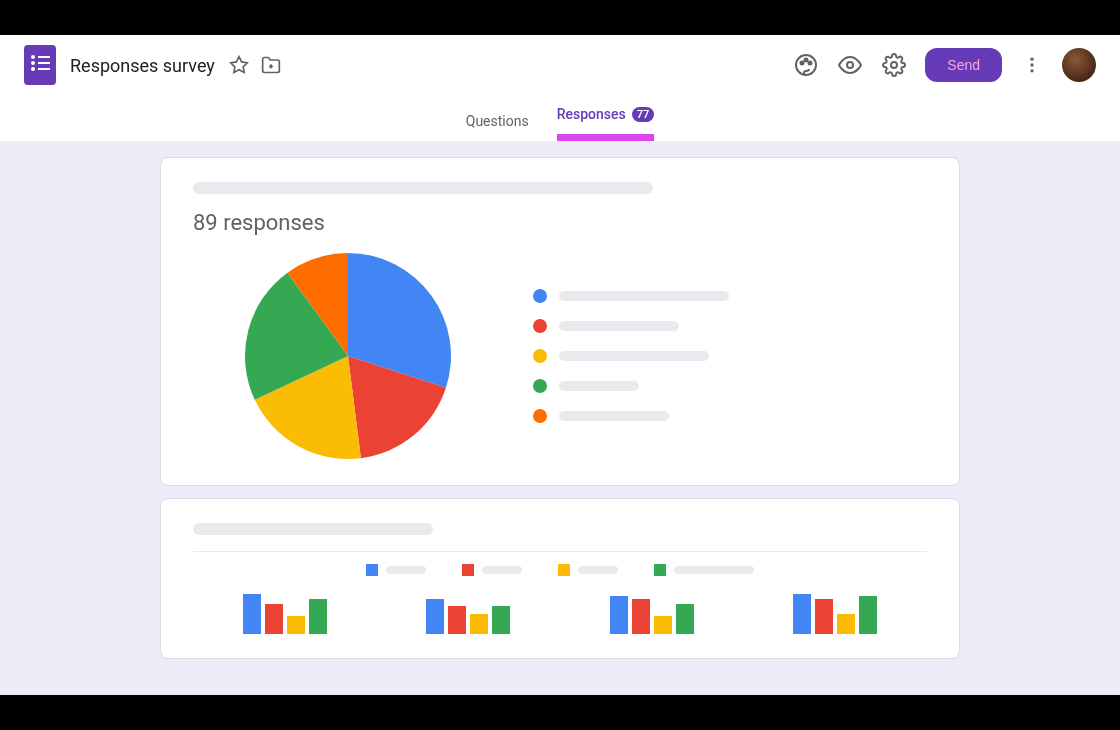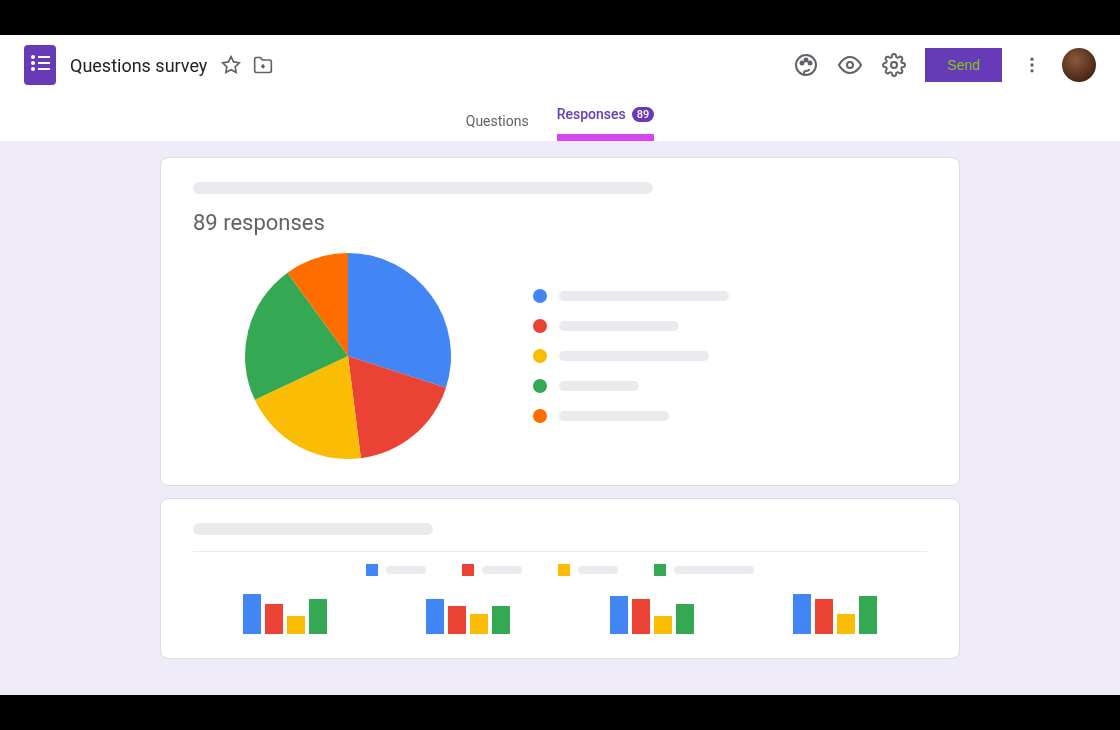--- a/index.html
+++ b/index.html
@@ -78,24 +78,24 @@
       width: 26px;
       height: 26px;
       display: flex;
       align-items: center;
       justify-content: center;
       color: #5f6368;
       cursor: pointer;
     }
     .send-btn {
       background: #673ab7;
-      color: #84cc16;
+      color: #f9a8d4;
       border: none;
       padding: 9px 22px;
-      border-radius: 0;
+      border-radius: 12px;
       font-size: 14px;
       font-weight: 500;
       cursor: pointer;
     }
     .more-btn {
       width: 24px;
       height: 24px;
       display: flex;
       align-items: center;
       justify-content: center;
@@ -230,21 +230,21 @@
       right: 0;
     }
   </style>
 </head>
 <body>
 
 <div class="top-black-bar"></div>
 
 <div class="header">
   <div class="forms-logo"></div>
-  <div class="doc-title">Questions survey</div>
+  <div class="doc-title">Responses survey</div>
   <div class="header-icon">
     <svg width="20" height="20" viewBox="0 0 24 24" fill="none" stroke="currentColor" stroke-width="2">
         <polygon points="12 2 15.09 8.26 22 9.27 17 14.14 18.18 21.02 12 17.77 5.82 21.02 7 14.14 2 9.27 8.91 8.26 12 2"></polygon>
       </svg>
   </div>
   <div class="header-icon">
     <svg width="20" height="20" viewBox="0 0 24 24" fill="none" stroke="currentColor" stroke-width="2">
         <path d="M22 19a2 2 0 0 1-2 2H4a2 2 0 0 1-2-2V5a2 2 0 0 1 2-2h5l2 3h9a2 2 0 0 1 2 2z"></path>
         <path d="M12 11v4m-2-2l2 2 2-2"></path>
       </svg>
@@ -281,21 +281,21 @@
         </svg>
     </div>
     <div class="avatar"></div>
   </div>
 </div>
 
 <div class="tabs">
   <div class="tab">Questions</div>
   <div class="tab active">
     <span>Responses</span>
-    <span class="badge">89</span>
+    <span class="badge">77</span>
   </div>
 </div>
 
 <div class="content-area">
 
   <div class="card">
     <div class="skeleton-bar" style="width:460px"></div>
     <div class="responses-count">89 responses</div>
     <div class="pie-section">
       <svg class="pie-chart" width="210" height="210" viewBox="0 0 210 210">

